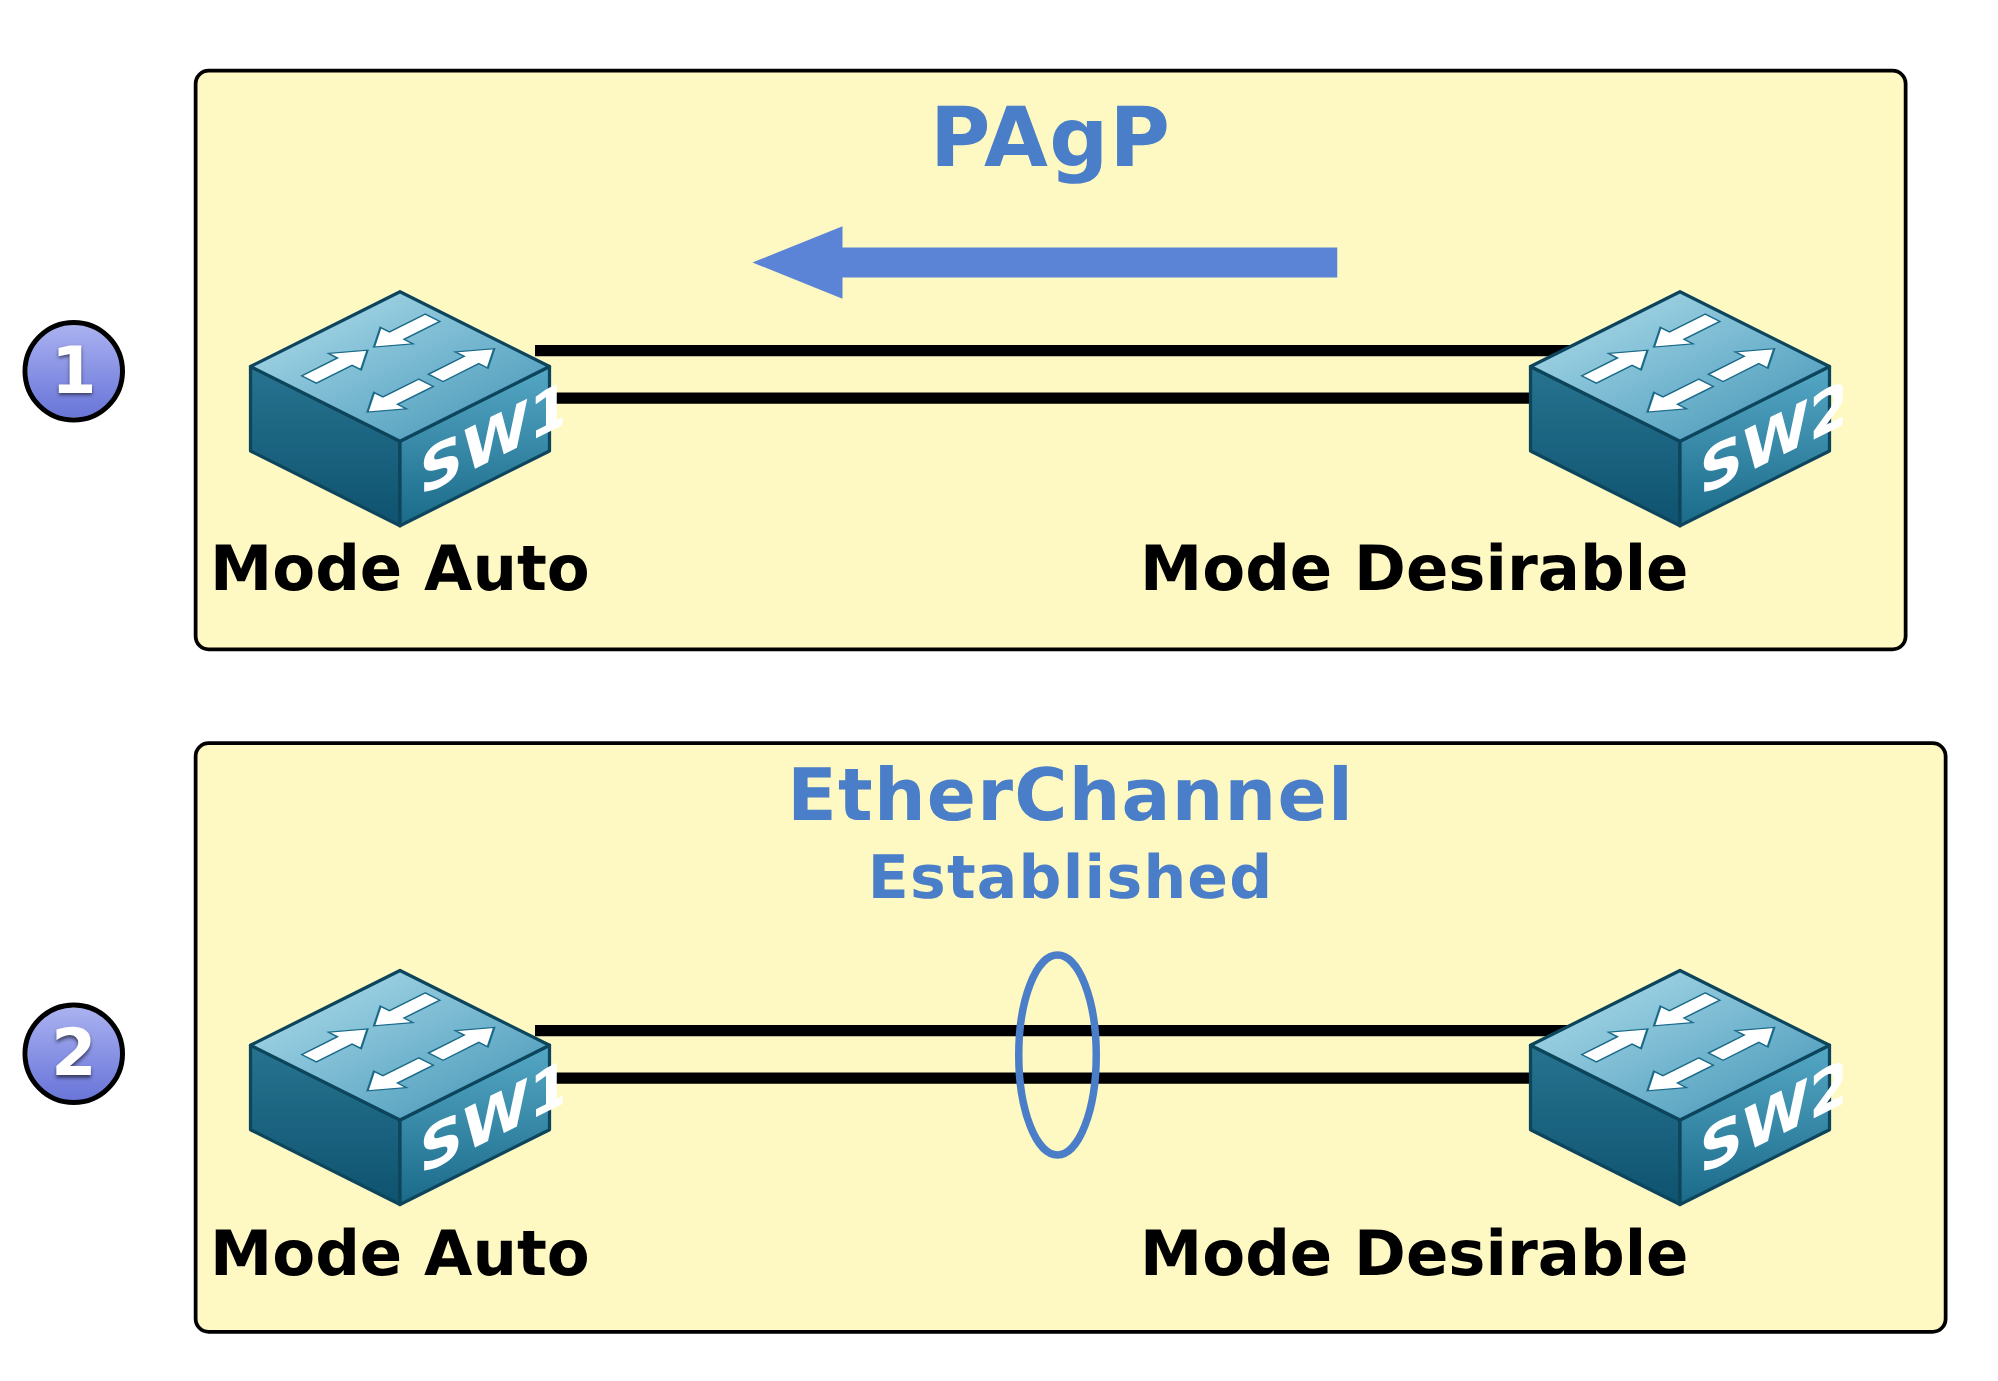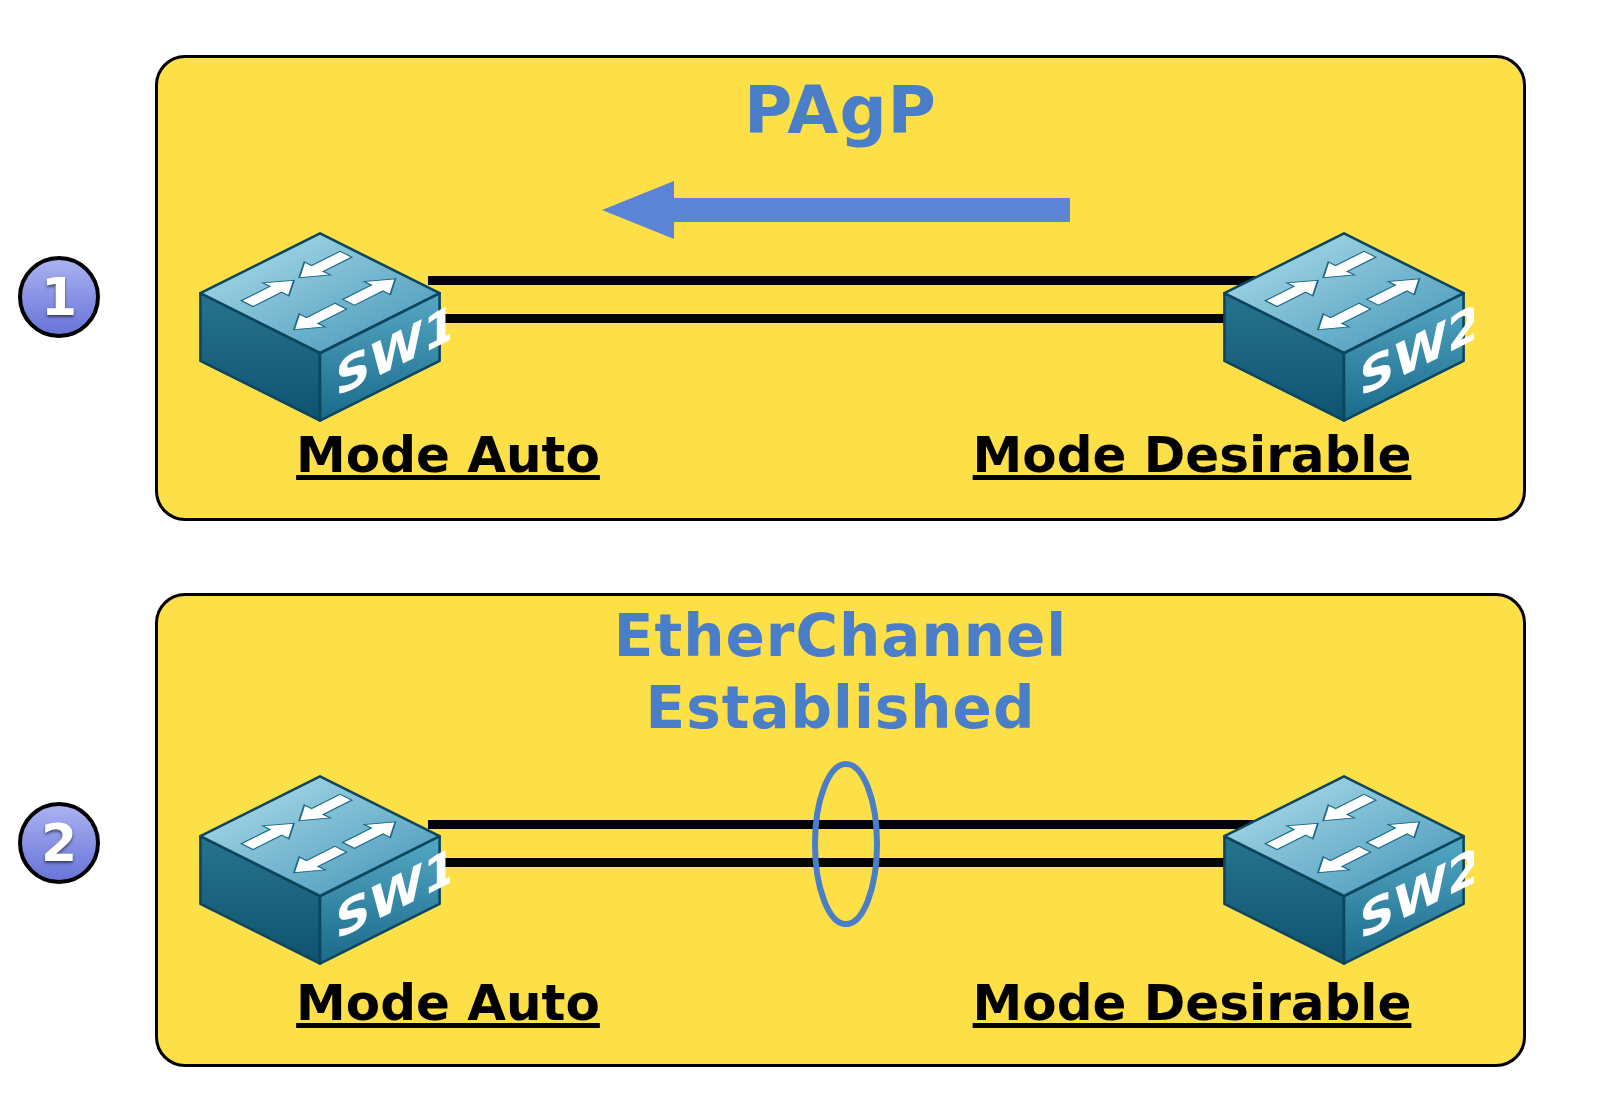--- a/index.html
+++ b/index.html
@@ -2,45 +2,45 @@
 <html><head>
 <meta charset="utf-8">
 <style>
   html,body { margin:0; padding:0; background:#ffffff; }
   #canvas {
     position:relative; width:1598px; height:1105px;
     background:#ffffff; overflow:hidden;
     font-family:"DejaVu Sans","Liberation Sans",sans-serif;
   }
   .panel {
-    position:absolute; background:#fde047;
-    border:3px solid #000; border-radius:30px;
+    position:absolute; background:#fef9c3;
+    border:3px solid #000; border-radius:12px;
   }
   #panel-1 { left:155px; top:55px;  width:1365px; height:460px; }
-  #panel-2 { left:155px; top:593px; width:1365px; height:468px; }
+  #panel-2 { left:155px; top:593px; width:1365px; height:468px;padding-left:32px; }
 
   .badge {
     position:absolute; width:74px; height:74px; border-radius:50%;
     background:linear-gradient(180deg,#aab2f0 0%,#7b86e0 70%,#6a76d8 100%);
     border:4px solid #000;
     display:flex; align-items:center; justify-content:center;
     color:#fff; font-weight:bold; font-size:52px;
     text-shadow:0 2px 3px rgba(0,0,0,.55);
     z-index:5;
   }
   #badge-1 { left:18px; top:256px; }
   #badge-2 { left:18px; top:802px; }
 
   .panel-title {
     position:absolute; left:0; right:0; text-align:center;
     color:#4a7ec8; font-weight:bold; letter-spacing:1px;
   }
   .title-pagp   { top:14px; font-size:66px; }
   .title-line1  { top:6px;  font-size:58px; }
-  .title-line2  { top:78px; font-size:58px; }
+  .title-line2  { top:78px; font-size:48px; }
 
   .pagp-arrow { position:absolute; left:442px; top:122px; width:470px; height:60px; z-index:2; }
 
   .switch { position:absolute; width:260px; height:208px; z-index:3; }
   .sw-left  { left:32px;  }
   .sw-right { left:1056px; }
   #panel-1 .switch { top:165px; }
   #panel-2 .switch { top:170px; }
 
   .sw-label {
@@ -51,21 +51,21 @@
   .link-line { position:absolute; background:#000; height:9px; left:270px; width:830px; z-index:1; }
   #panel-1 .line-top    { top:218px; }
   #panel-1 .line-bottom { top:256px; }
   #panel-2 .line-top    { top:224px; }
   #panel-2 .line-bottom { top:262px; }
 
   .bundle-ellipse { position:absolute; left:640px; top:160px; width:96px; height:176px; z-index:4; }
 
   .mode {
     position:absolute; font-weight:bold; font-size:50px; color:#000;
-    width:560px; text-align:center;text-decoration:underline;
+    width:560px; text-align:left;
   }
   .mode-left  { left:10px; }
   .mode-right { left:754px; }
   #panel-1 .mode { top:368px; }
   #panel-2 .mode { top:378px; }
 </style>
 </head>
 <body>
 
 <svg style="position:absolute;width:0;height:0" aria-hidden="true">

